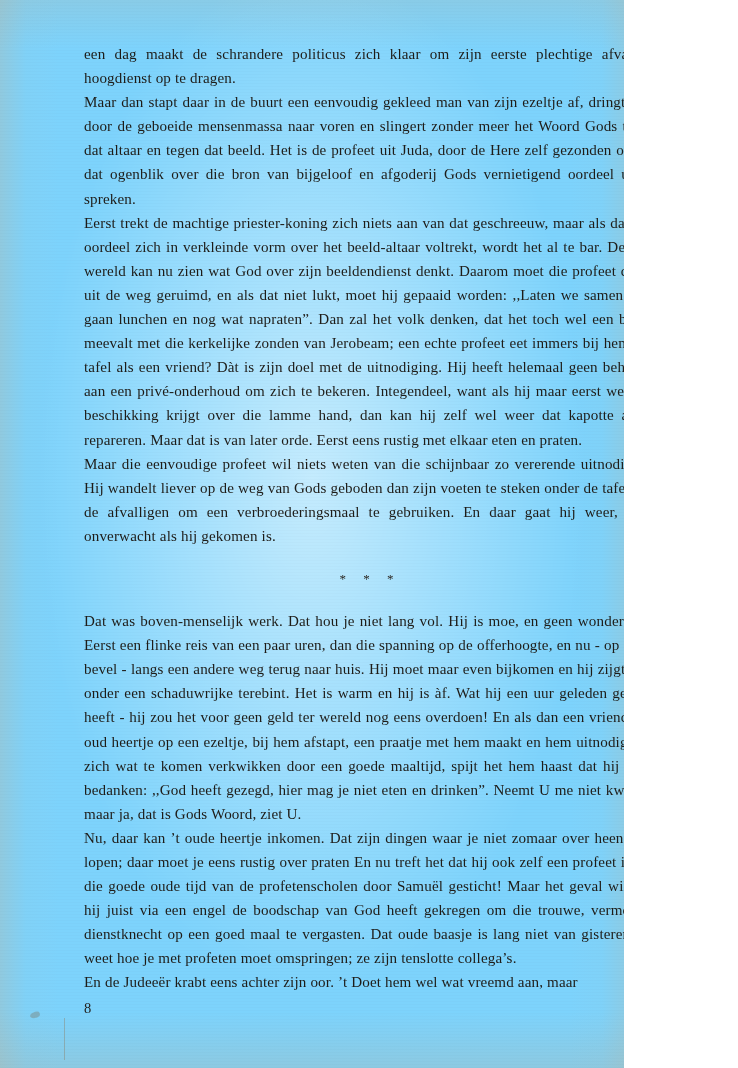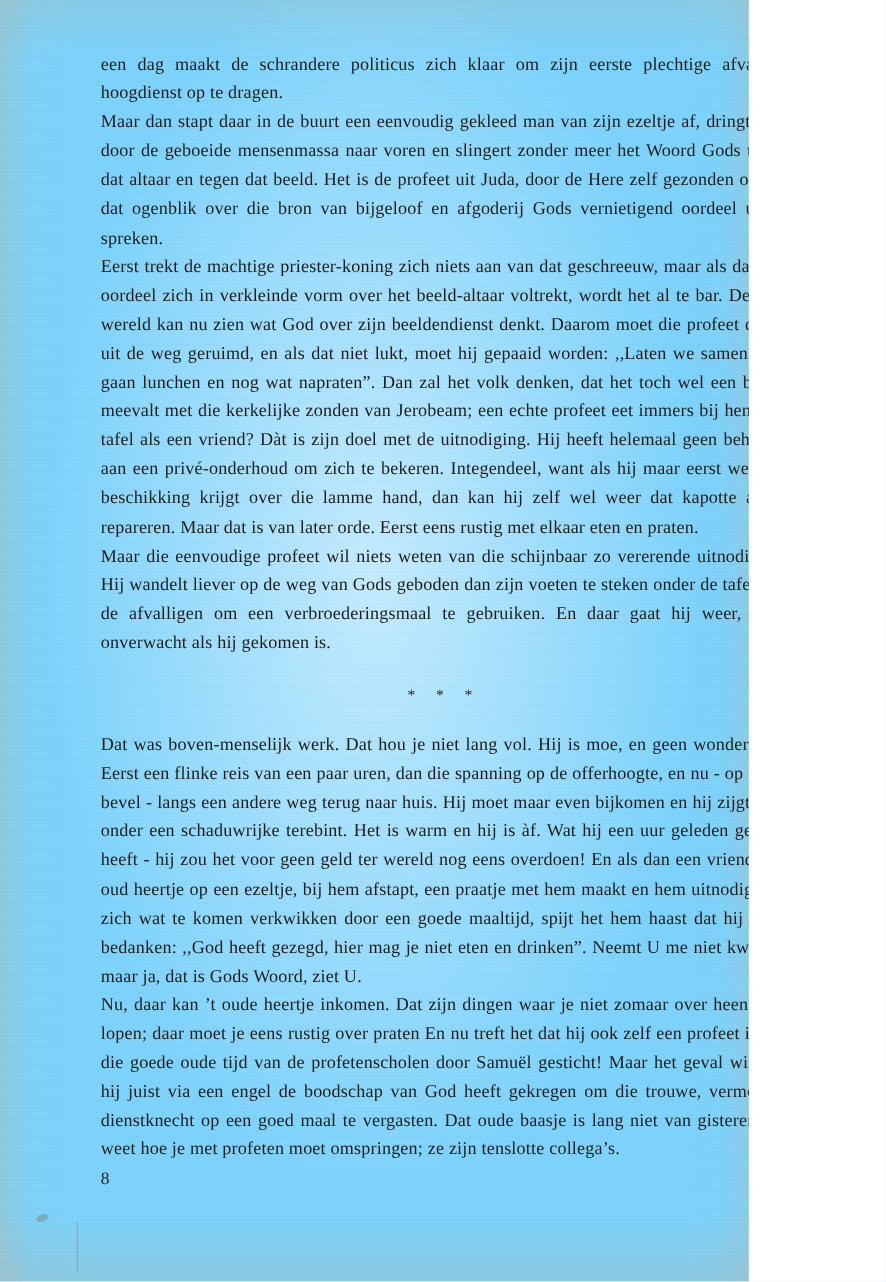--- a/index.html
+++ b/index.html
@@ -109,17 +109,18 @@
       <p>Maar dan stapt daar in de buurt een eenvoudig gekleed man van zijn ezeltje af, dringt zich door de geboeide mensenmassa naar voren en slingert zonder meer het Woord Gods tegen dat altaar en tegen dat beeld. Het is de profeet uit Juda, door de Here zelf gezonden om op dat ogenblik over die bron van bijgeloof en afgoderij Gods vernietigend oordeel uit te spreken.</p>
       <p>Eerst trekt de machtige priester-koning zich niets aan van dat geschreeuw, maar als dan het oordeel zich in verkleinde vorm over het beeld-altaar voltrekt, wordt het al te bar. De hele wereld kan nu zien wat God over zijn beeldendienst denkt. Daarom moet die profeet direct uit de weg geruimd, en als dat niet lukt, moet hij gepaaid worden: ,,Laten we samen eens gaan lunchen en nog wat napraten”. Dan zal het volk denken, dat het toch wel een beetje meevalt met die kerkelijke zonden van Jerobeam; een echte profeet eet immers bij hem aan tafel als een vriend? Dàt is zijn doel met de uitnodiging. Hij heeft helemaal geen behoefte aan een privé-onderhoud om zich te bekeren. Integendeel, want als hij maar eerst weer de beschikking krijgt over die lamme hand, dan kan hij zelf wel weer dat kapotte altaar repareren. Maar dat is van later orde. Eerst eens rustig met elkaar eten en praten.</p>
       <p>Maar die eenvoudige profeet wil niets weten van die schijnbaar zo vererende uitnodiging. Hij wandelt liever op de weg van Gods geboden dan zijn voeten te steken onder de tafel van de afvalligen om een verbroederingsmaal te gebruiken. En daar gaat hij weer, even onverwacht als hij gekomen is.</p>
     </div>
 
     <div class="divider">* * *</div>
 
     <div class="block-2">
       <p>Dat was boven-menselijk werk. Dat hou je niet lang vol. Hij is moe, en geen wonder ook. Eerst een flinke reis van een paar uren, dan die spanning op de offerhoogte, en nu - op Gods bevel - langs een andere weg terug naar huis. Hij moet maar even bijkomen en hij zijgt neer onder een schaduwrijke terebint. Het is warm en hij is àf. Wat hij een uur geleden gezegd heeft - hij zou het voor geen geld ter wereld nog eens overdoen! En als dan een vriendelijk oud heertje op een ezeltje, bij hem afstapt, een praatje met hem maakt en hem uitnodigt om zich wat te komen verkwikken door een goede maaltijd, spijt het hem haast dat hij moet bedanken: ,,God heeft gezegd, hier mag je niet eten en drinken”. Neemt U me niet kwalijk, maar ja, dat is Gods Woord, ziet U.</p>
       <p>Nu, daar kan ’t oude heertje inkomen. Dat zijn dingen waar je niet zomaar over heen kunt lopen; daar moet je eens rustig over praten En nu treft het dat hij ook zelf een profeet is. Ja, die goede oude tijd van de profetenscholen door Samuël gesticht! Maar het geval wil, dat hij juist via een engel de boodschap van God heeft gekregen om die trouwe, vermoeide dienstknecht op een goed maal te vergasten. Dat oude baasje is lang niet van gisteren, hij weet hoe je met profeten moet omspringen; ze zijn tenslotte collega’s.</p>
+      <p>En de Judeeër krabt eens achter zijn oor. ’t Doet hem wel wat vreemd aan, maar</p>
     </div>
 
     <div class="folio">8</div>
   </div>
 </div>
 
 </body></html>

